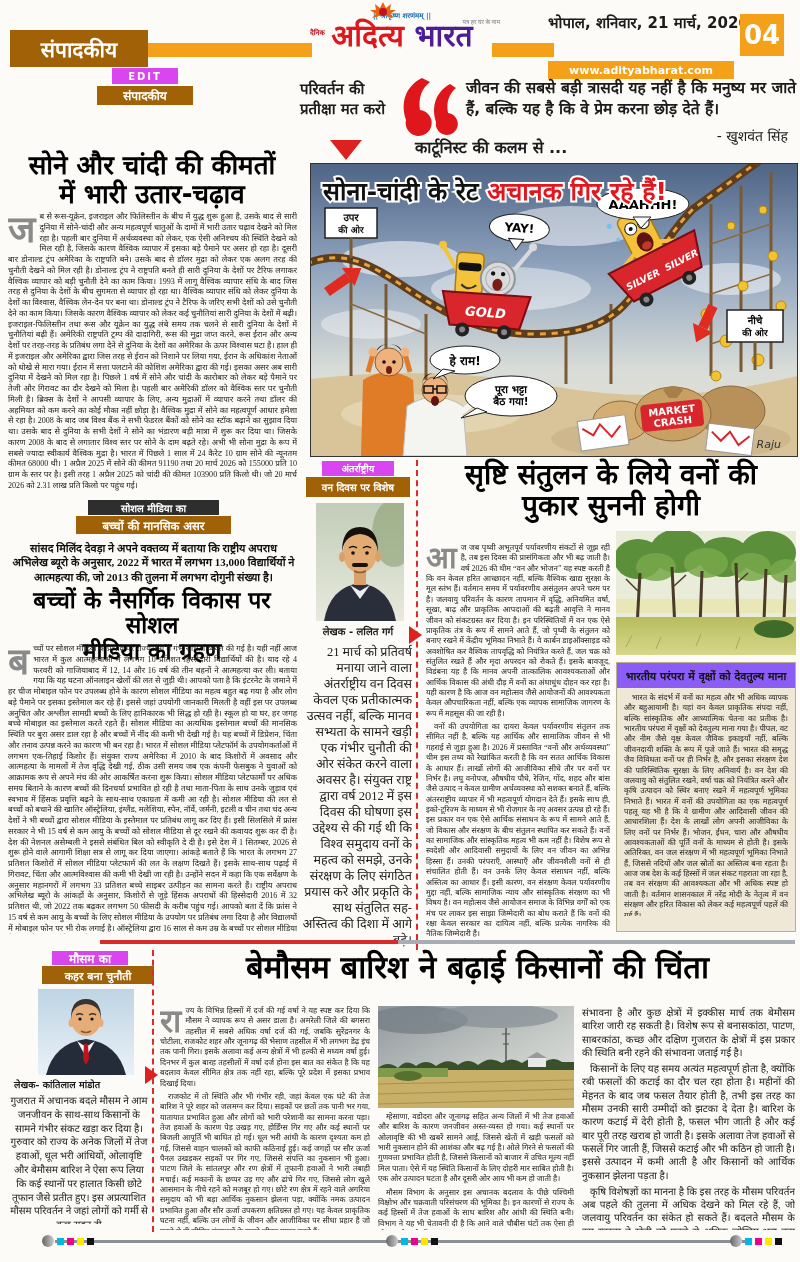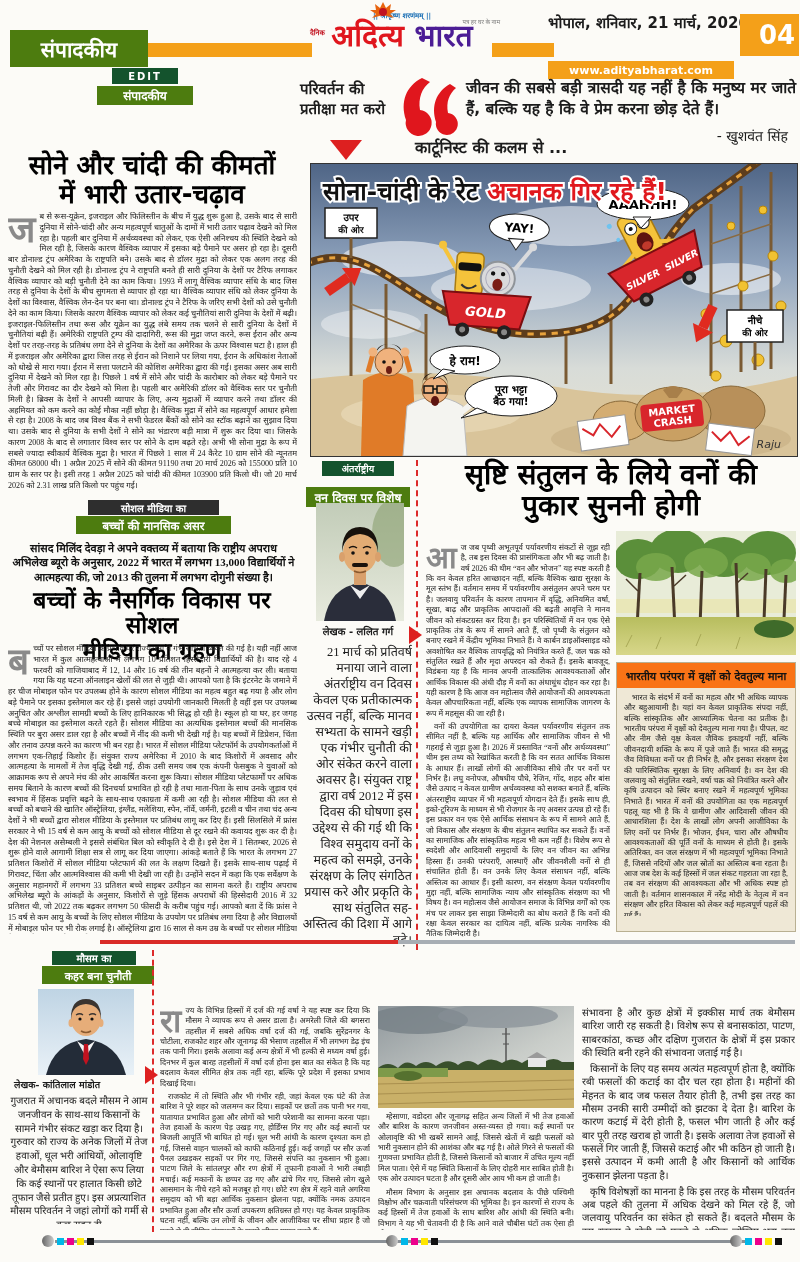--- a/index.html
+++ b/index.html
@@ -1,21 +1,21 @@
 <!DOCTYPE html>
 <html><head>
 <meta charset="utf-8">
 <style>
   html,body{margin:0;padding:0;background:#e9e9e9;}
   #page{position:relative;width:800px;height:1262px;background:#fcfbf7;margin:0 auto;overflow:hidden;
         font-family:"Liberation Serif","DejaVu Serif",serif;color:#1c1c1c;}
   .abs{position:absolute;}
-  .red-box{background:#4d7c0f;color:#fff;display:flex;align-items:center;justify-content:center;
+  .red-box{background:#a16207;color:#fff;display:flex;align-items:center;justify-content:center;
            font-family:"DejaVu Sans",sans-serif;font-weight:bold;}
-  .gray-box{background:#14532d;color:#fff;display:flex;align-items:center;justify-content:center;
+  .gray-box{background:#d946ef;color:#fff;display:flex;align-items:center;justify-content:center;
            font-family:"DejaVu Sans",sans-serif;font-weight:bold;}
   .black-box{background:#2e2e2e;color:#fff;display:flex;align-items:center;justify-content:center;
            font-family:"DejaVu Sans",sans-serif;font-weight:bold;}
   .orange{background:#f4a019;}
   .headline{font-family:"DejaVu Sans",sans-serif;font-weight:bold;color:#000000;text-align:center;line-height:1.1;}
   .body-txt{font-size:8px;line-height:1.33;text-align:justify;color:#222;overflow:hidden;}
   .intro-txt{font-weight:bold;text-align:center;line-height:1.3;color:#111;}
   .dropcap{float:left;font-size:37px;line-height:.85;padding:2px 4px 0 0;color:#8a8a8a;
            font-family:"DejaVu Sans",sans-serif;font-weight:bold;}
   .v-dash{border-left:2px dashed #dd2a2a;width:0;}
@@ -47,21 +47,21 @@
     </div>
     <div class="abs" style="left:-2px;top:26px;font-size:7px;color:#c1121f;font-weight:bold;">दैनिक</div>
     <div class="abs" style="right:-8px;top:16px;font-size:6px;color:#777;">पत्र हर घर के नाम</div>
   </div>
 
   <div class="abs orange" style="left:492px;top:43px;width:62px;height:14px;"></div>
   <div class="abs" style="left:548px;top:12px;width:186px;text-align:right;font-size:15px;font-weight:bold;white-space:nowrap;font-family:'DejaVu Sans',sans-serif;">भोपाल, शनिवार, 21 मार्च, 2026</div>
   <div class="abs orange" style="left:548px;top:38px;width:186px;height:18px;display:flex;align-items:center;justify-content:center;margin-top:23px;">
     <span style="color:#fff;font-weight:bold;font-size:11px;font-family:'DejaVu Sans',sans-serif;">www.adityabharat.com</span>
   </div>
-  <div class="abs orange" style="left:740px;top:14px;width:44px;height:42px;display:flex;align-items:center;justify-content:center;color:#fff;font-size:26px;font-weight:bold;font-family:'DejaVu Sans',sans-serif;padding-left:15px;">04</div>
+  <div class="abs orange" style="left:740px;top:14px;width:44px;height:42px;display:flex;align-items:center;justify-content:center;color:#fff;font-size:26px;font-weight:bold;font-family:'DejaVu Sans',sans-serif;">04</div>
 
   <div class="abs gray-box" style="left:112px;top:68px;width:66px;height:16px;font-size:10px;letter-spacing:2px;">EDIT</div>
   <div class="abs red-box" style="left:97px;top:86px;width:96px;height:19px;font-size:12px;">संपादकीय</div>
 
   <div class="abs" style="left:300px;top:80px;width:100px;font-size:15px;font-weight:bold;line-height:1.3;font-family:'DejaVu Sans',sans-serif;">परिवर्तन की प्रतीक्षा मत करो</div>
   <svg class="abs" style="left:398px;top:72px;" width="64" height="74" viewBox="0 0 64 74">
     <path d="M24 6 C8 14 2 30 8 48 a13 13 0 1 0 14 -10 C20 26 24 16 32 10 Z" fill="#e0161d"></path>
     <path d="M52 12 C38 20 33 34 38 50 a11 11 0 1 0 12 -9 C48 30 51 22 58 16 Z" fill="#e0161d"></path>
   </svg>
   <div class="abs" style="left:466px;top:78px;width:330px;font-size:15.5px;font-weight:bold;line-height:1.35;text-align:justify;font-family:'DejaVu Sans',sans-serif;">जीवन की सबसे बड़ी त्रासदी यह नहीं है कि मनुष्य मर जाते हैं, बल्कि यह है कि वे प्रेम करना छोड़ देते हैं।</div>
@@ -258,21 +258,21 @@
       <text x="200" y="241" text-anchor="middle" font-size="10.5" font-weight="bold">बैठ गया!</text>
 
       <text x="12" y="36" font-size="25" font-weight="bold" style="paint-order:stroke;stroke:#fff;stroke-width:4;">
         <tspan fill="#111">सोना-चांदी के रेट </tspan><tspan fill="#e0181e">अचानक गिर रहे हैं!</tspan>
       </text>
       <text x="470" y="284" text-anchor="end" font-size="11" font-style="italic" fill="#333">Raju</text>
     </svg>
   </div>
 
   <div class="abs gray-box" style="left:322px;top:461px;width:72px;height:15px;font-size:9.5px;">अंतर्राष्ट्रीय</div>
-  <div class="abs red-box" style="left:306px;top:477px;width:104px;height:20px;font-size:12px;margin-top:10px;">वन दिवस पर विशेष</div>
+  <div class="abs red-box" style="left:306px;top:477px;width:104px;height:20px;font-size:10px;">वन दिवस पर विशेष</div>
 
   <div class="abs" style="left:316px;top:503px;width:88px;height:118px;">
     <svg width="88" height="118" viewBox="0 0 88 118">
       <defs>
           <linearGradient id="pbg1" x1="0" y1="0" x2="0" y2="1">
         <stop offset="0" stop-color="#c2ccb8"></stop>
             <stop offset="1" stop-color="#e7eadd"></stop>
           </linearGradient>
         </defs>
       <rect width="88" height="118" fill="url(#pbg1)"></rect>
@@ -346,28 +346,28 @@
       <g stroke="#a8a855" stroke-width="1">
           <line x1="10" y1="116" x2="16" y2="104"></line>
           <line x1="40" y1="118" x2="45" y2="106"></line>
           <line x1="80" y1="115" x2="85" y2="103"></line>
           <line x1="120" y1="118" x2="124" y2="106"></line>
         </g>
     </svg>
   </div>
 
   <div class="abs" style="left:616px;top:662px;width:180px;height:270px;background:#efe8d6;border:1px solid #b9b092;box-sizing:border-box;">
-    <div style="background:#f97316;padding:5px 6px;text-align:center;font-weight:bold;font-size:11px;font-family:'DejaVu Sans',sans-serif;color:#111;">भारतीय परंपरा में वृक्षों को देवतुल्य माना</div>
+    <div style="background:#8b5cf6;padding:5px 6px;text-align:center;font-weight:bold;font-size:11px;font-family:'DejaVu Sans',sans-serif;color:#111;">भारतीय परंपरा में वृक्षों को देवतुल्य माना</div>
     <div class="body-txt" style="padding:5px 7px;height:218px;font-size:7.8px;text-indent:8px;">भारत के संदर्भ में वनों का महत्व और भी अधिक व्यापक और बहुआयामी है। यहां वन केवल प्राकृतिक संपदा नहीं, बल्कि सांस्कृतिक और आध्यात्मिक चेतना का प्रतीक है। भारतीय परंपरा में वृक्षों को देवतुल्य माना गया है। पीपल, वट और नीम जैसे वृक्ष केवल जैविक इकाइयाँ नहीं, बल्कि जीवनदायी शक्ति के रूप में पूजे जाते हैं। भारत की समृद्ध जैव विविधता वनों पर ही निर्भर है, और इसका संरक्षण देश की पारिस्थितिक सुरक्षा के लिए अनिवार्य है। वन देश की जलवायु को संतुलित रखने, वर्षा चक्र को नियंत्रित करने और कृषि उत्पादन को स्थिर बनाए रखने में महत्वपूर्ण भूमिका निभाते हैं। भारत में वनों की उपयोगिता का एक महत्वपूर्ण पहलू यह भी है कि वे ग्रामीण और आदिवासी जीवन की आधारशिला हैं। देश के लाखों लोग अपनी आजीविका के लिए वनों पर निर्भर हैं। भोजन, ईंधन, चारा और औषधीय आवश्यकताओं की पूर्ति वनों के माध्यम से होती है। इसके अतिरिक्त, वन जल संरक्षण में भी महत्वपूर्ण भूमिका निभाते हैं, जिससे नदियों और जल स्रोतों का अस्तित्व बना रहता है। आज जब देश के कई हिस्सों में जल संकट गहराता जा रहा है, तब वन संरक्षण की आवश्यकता और भी अधिक स्पष्ट हो जाती है। वर्तमान शासनकाल में नरेंद्र मोदी के नेतृत्व में वन संरक्षण और हरित विकास को लेकर कई महत्वपूर्ण पहलें की गई हैं।</div>
   </div>
 
   <div class="abs" style="left:100px;top:940px;width:298px;height:4px;background:#d92b27;"></div>
   <div class="abs" style="left:398px;top:940px;width:397px;height:4px;background:#a7adb3;"></div>
 
-  <div class="abs gray-box" style="left:52px;top:951px;width:84px;height:14px;font-size:10px;">मौसम का</div>
+  <div class="abs gray-box" style="left:52px;top:951px;width:76px;height:14px;font-size:12px;">मौसम का</div>
   <div class="abs red-box" style="left:42px;top:966px;width:112px;height:18px;font-size:11px;">कहर बना चुनौती</div>
 
   <div class="abs" style="left:38px;top:989px;width:96px;height:86px;">
     <svg width="96" height="86" viewBox="0 0 96 86">
       <defs>
           <linearGradient id="pbg2" x1="0" y1="0" x2="0" y2="1">
         <stop offset="0" stop-color="#bfd4e4"></stop>
             <stop offset="1" stop-color="#e9f1f7"></stop>
           </linearGradient>
         </defs>
@@ -384,20 +384,21 @@
       <path d="M38,26 q4,-2.5 7,0 M51,26 q4,-2.5 7,0" stroke="#3a3430" stroke-width="1.3" fill="none"></path>
       <path d="M43,42 q5,3 10,0" stroke="#8a5a30" stroke-width="1.5" fill="none"></path>
     </svg>
   </div>
   <div class="abs" style="left:14px;top:1078px;width:142px;text-align:left;font-size:9.5px;font-weight:bold;font-family:'DejaVu Sans',sans-serif;">लेखक- कांतिलाल मांडोत</div>
   <div class="abs" style="left:10px;top:1094px;width:138px;height:130px;overflow:hidden;font-size:10px;line-height:1.38;text-align:center;">गुजरात में अचानक बदले मौसम ने आम जनजीवन के साथ-साथ किसानों के सामने गंभीर संकट खड़ा कर दिया है। गुरुवार को राज्य के अनेक जिलों में तेज हवाओं, धूल भरी आंधियों, ओलावृष्टि और बेमौसम बारिश ने ऐसा रूप लिया कि कई स्थानों पर हालात किसी छोटे तूफान जैसे प्रतीत हुए। इस अप्रत्याशित मौसम परिवर्तन ने जहां लोगों को गर्मी से कुछ राहत दी</div>
 
   <div class="abs v-dash" style="left:152px;top:950px;height:282px;"></div>
   <div class="abs arrow-right" style="left:145px;top:1066px;"></div>
 
+  <div class="abs headline" style="left:160px;top:950px;width:635px;font-size:31px;">बेमौसम बारिश ने बढ़ाई किसानों की चिंता</div>
 
   <div class="abs body-txt" style="left:160px;top:1006px;width:210px;height:224px;font-size:7.8px;">
     <p class="para"><span class="dropcap" style="font-size:32px;">रा</span><span>ज्य के विभिन्न हिस्सों में दर्ज की गई वर्षा ने यह स्पष्ट कर दिया कि मौसम ने व्यापक रूप से असर डाला है। अमरेली जिले की बगसरा तहसील में सबसे अधिक वर्षा दर्ज की गई, जबकि सुरेंद्रनगर के चोटीला, राजकोट शहर और जूनागढ़ की भेसाण तहसील में भी लगभग डेढ़ इंच तक पानी गिरा। इसके अलावा कई अन्य क्षेत्रों में भी हल्की से मध्यम वर्षा हुई। दिनभर में कुल बारह तहसीलों में वर्षा दर्ज होना इस बात का संकेत है कि यह बदलाव केवल सीमित क्षेत्र तक नहीं रहा, बल्कि पूरे प्रदेश में इसका प्रभाव दिखाई दिया।</span></p>
     <p class="para">राजकोट में तो स्थिति और भी गंभीर रही, जहां केवल एक घंटे की तेज बारिश ने पूरे शहर को जलमग्न कर दिया। सड़कों पर छतों तक पानी भर गया, यातायात प्रभावित हुआ और लोगों को भारी परेशानी का सामना करना पड़ा। तेज हवाओं के कारण पेड़ उखड़ गए, होर्डिंग्स गिर गए और कई स्थानों पर बिजली आपूर्ति भी बाधित हो गई। धूल भरी आंधी के कारण दृश्यता कम हो गई, जिससे वाहन चालकों को काफी कठिनाई हुई। कई जगहों पर सौर ऊर्जा पैनल उखड़कर सड़कों पर गिर गए, जिससे संपत्ति का नुकसान भी हुआ। पाटण जिले के सांतलपुर और रण क्षेत्रों में तूफानी हवाओं ने भारी तबाही मचाई। कई मकानों के छप्पर उड़ गए और ढांचे गिर गए, जिससे लोग खुले आसमान के नीचे रहने को मजबूर हो गए। छोटे रण क्षेत्र में रहने वाले अगरिया समुदाय को भी बड़ा आर्थिक नुकसान झेलना पड़ा, क्योंकि नमक उत्पादन प्रभावित हुआ और सौर ऊर्जा उपकरण क्षतिग्रस्त हो गए। यह केवल प्राकृतिक घटना नहीं, बल्कि उन लोगों के जीवन और आजीविका पर सीधा प्रहार है जो पहले से ही सीमित संसाधनों के सहारे जीवन यापन करते हैं।</p>
   </div>
 
   <div class="abs" style="left:378px;top:1006px;width:196px;height:102px;">
     <svg width="196" height="102" viewBox="0 0 196 102">
       <defs>
           <linearGradient id="fsky" x1="0" y1="0" x2="1" y2="1">

